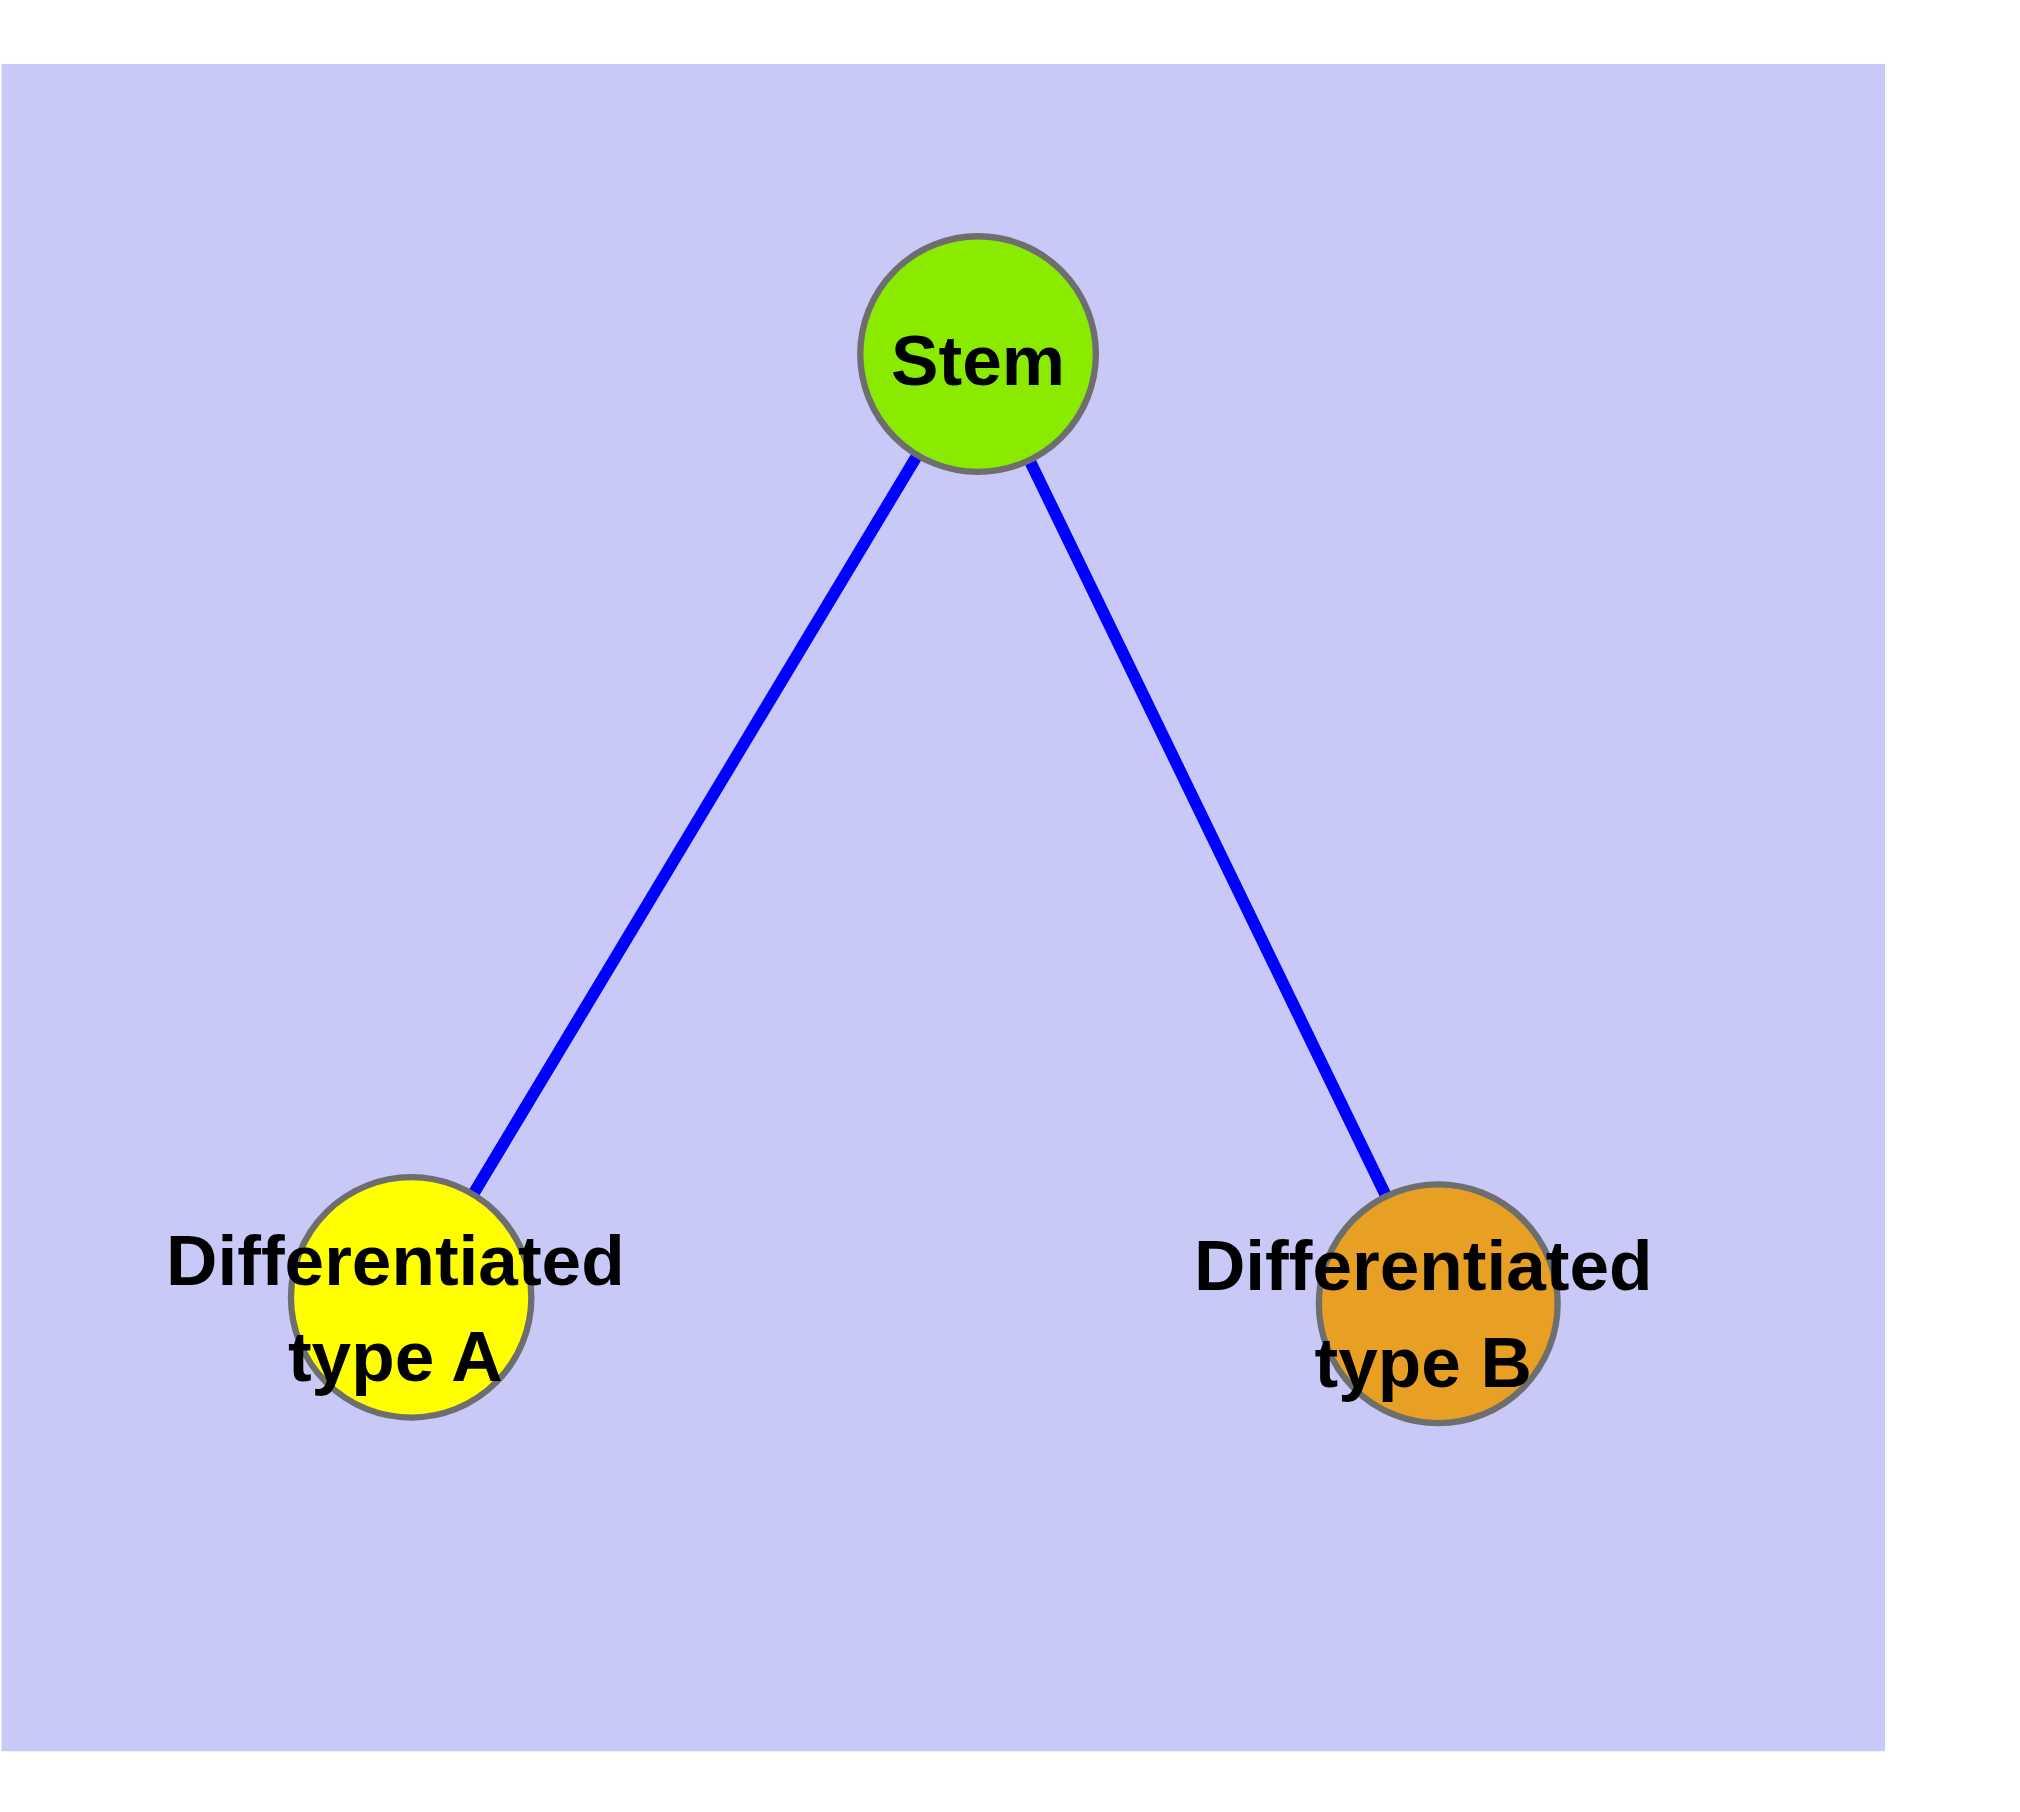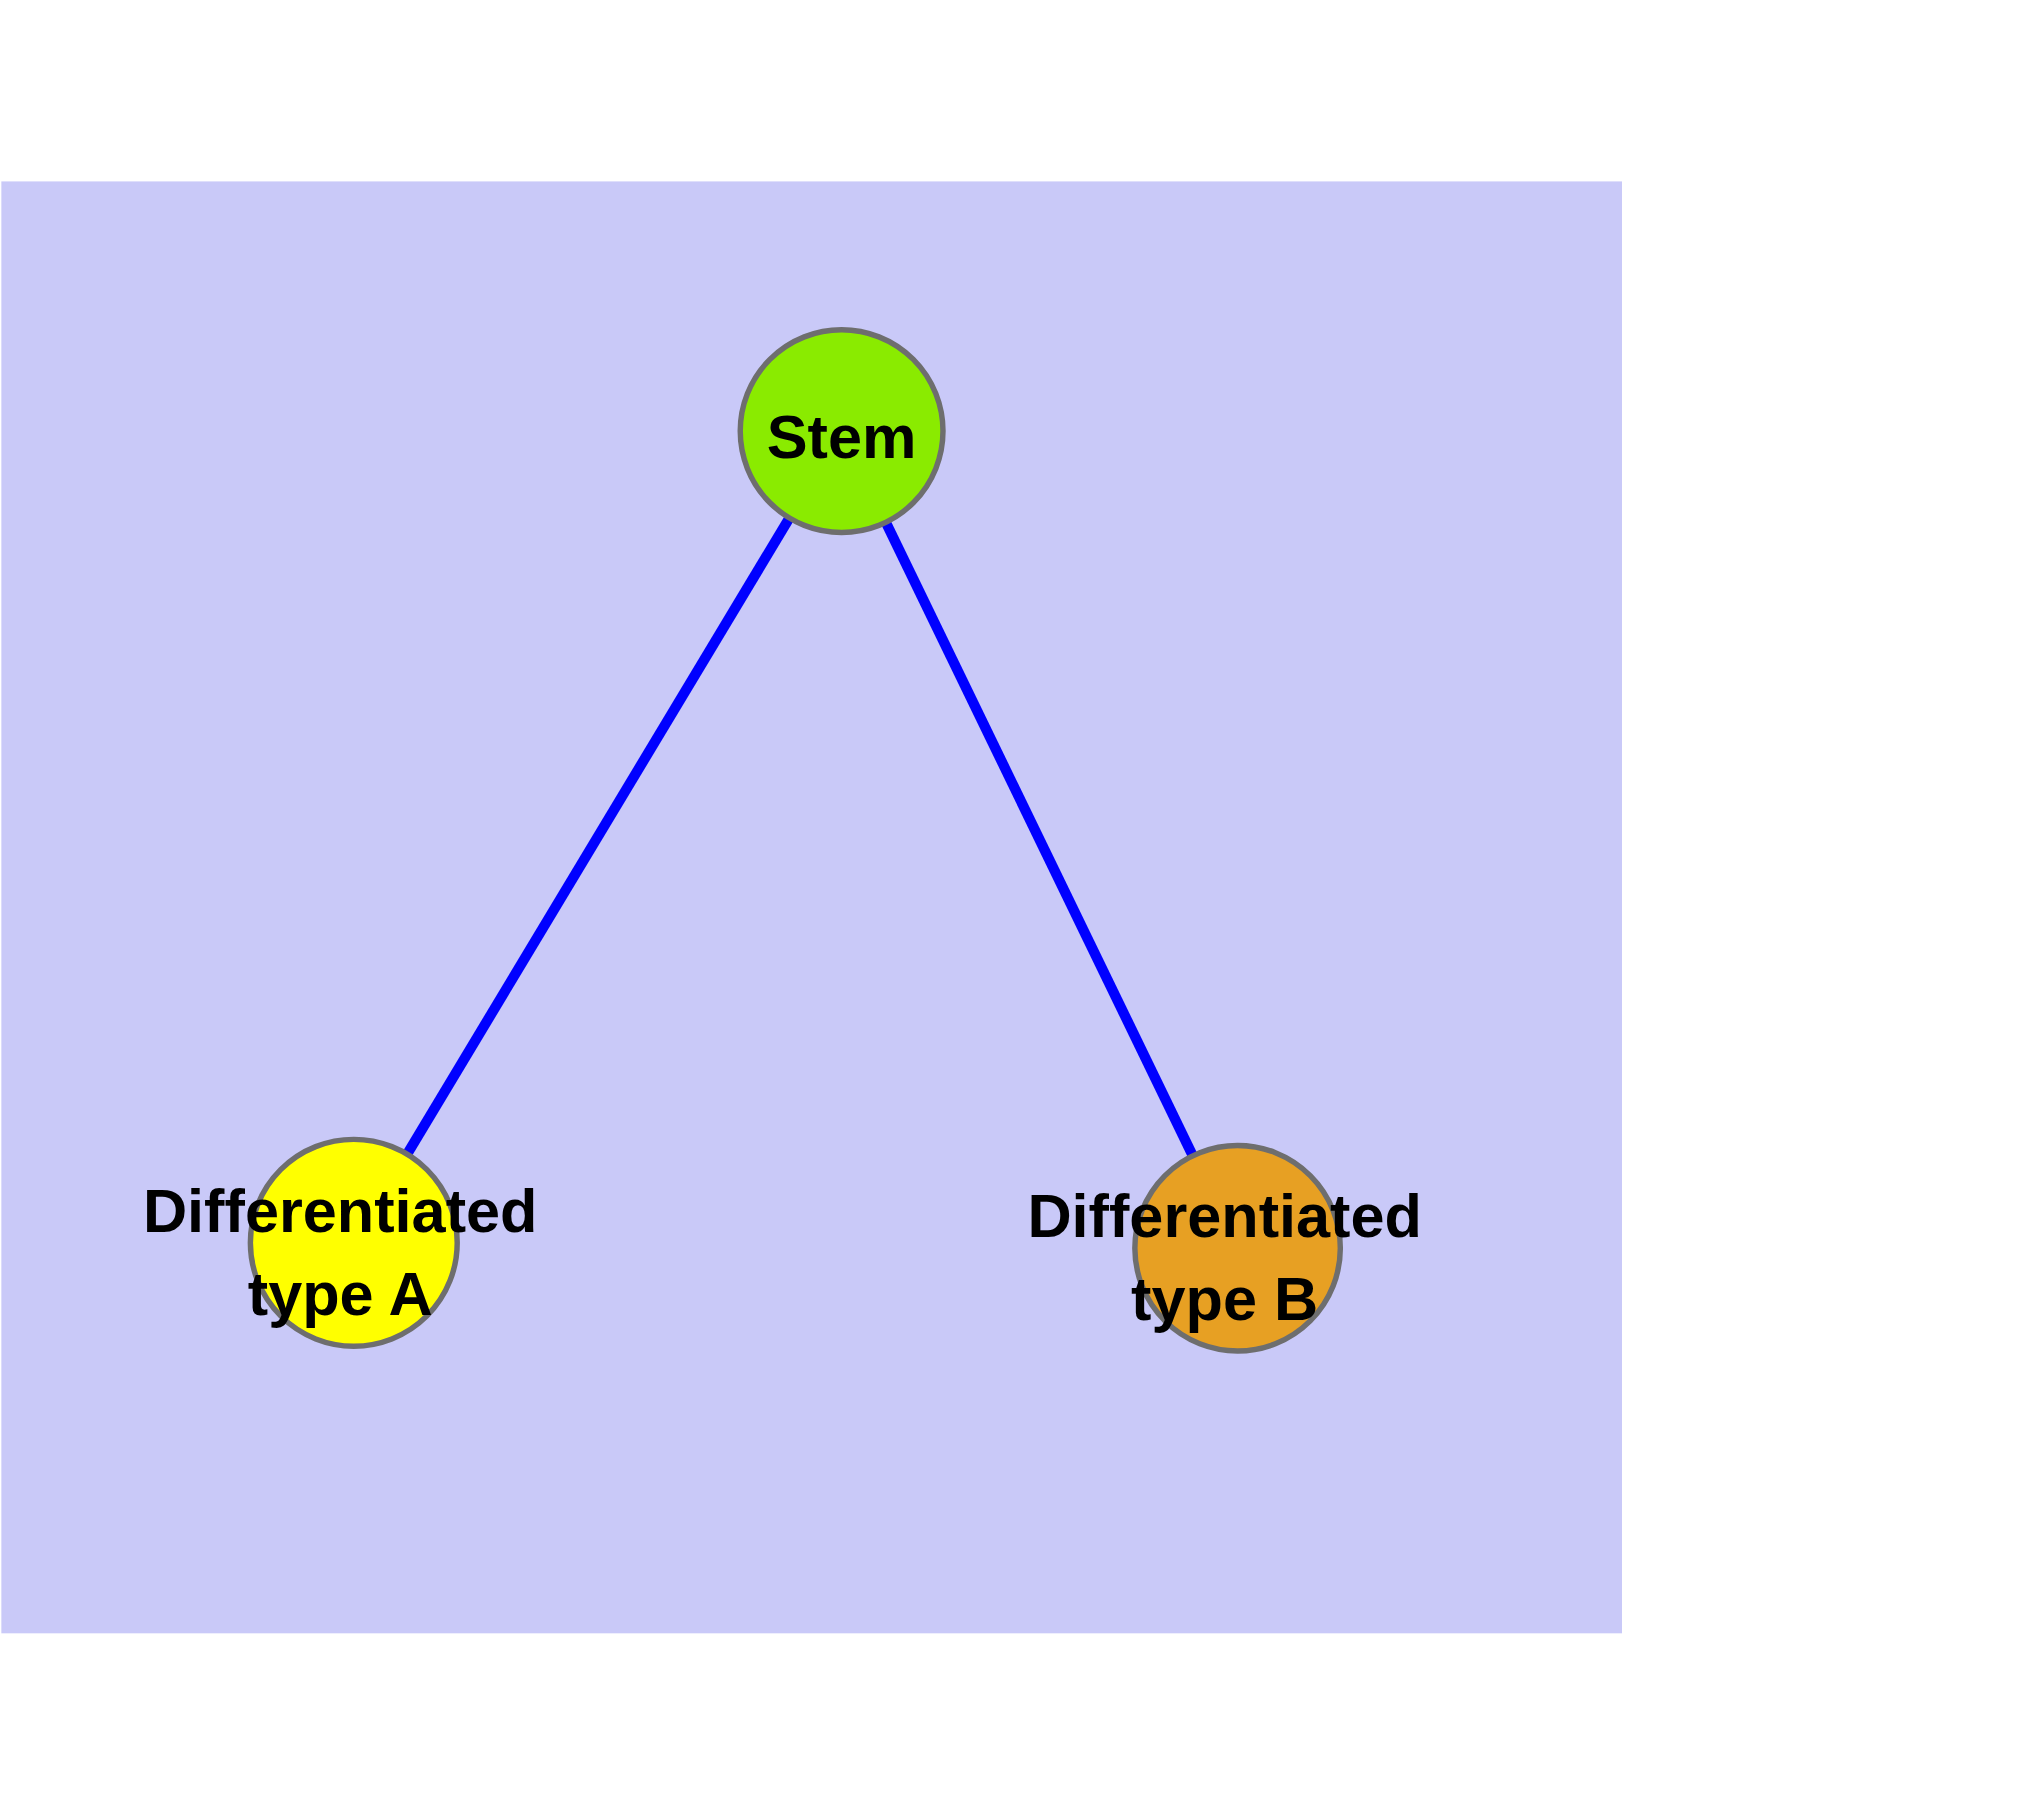--- a/index.html
+++ b/index.html
@@ -1,21 +1,21 @@
 <!DOCTYPE html>
 <html style="font-size:13.6px"><head>
 <meta charset="utf-8">
 <style>
   html, body {
     margin: 0;
     padding: 0;
     background: #ffffff;
   }
   .stage {
-    width: 1622px;
+    width: 1885px;
     height: 1812px;
     position: relative;
   }
   svg {
     display: block;
     width: 100%;
     height: 100%;
   }
   .node-label {
     font-family: "Liberation Sans", sans-serif;

